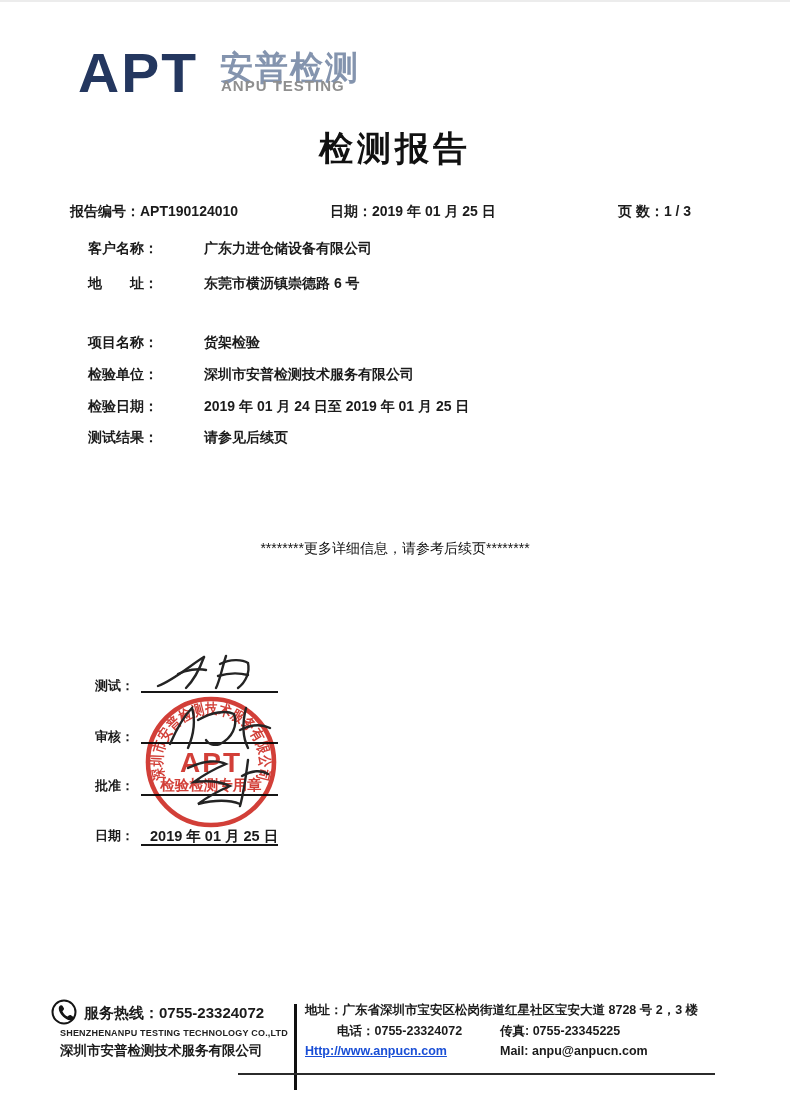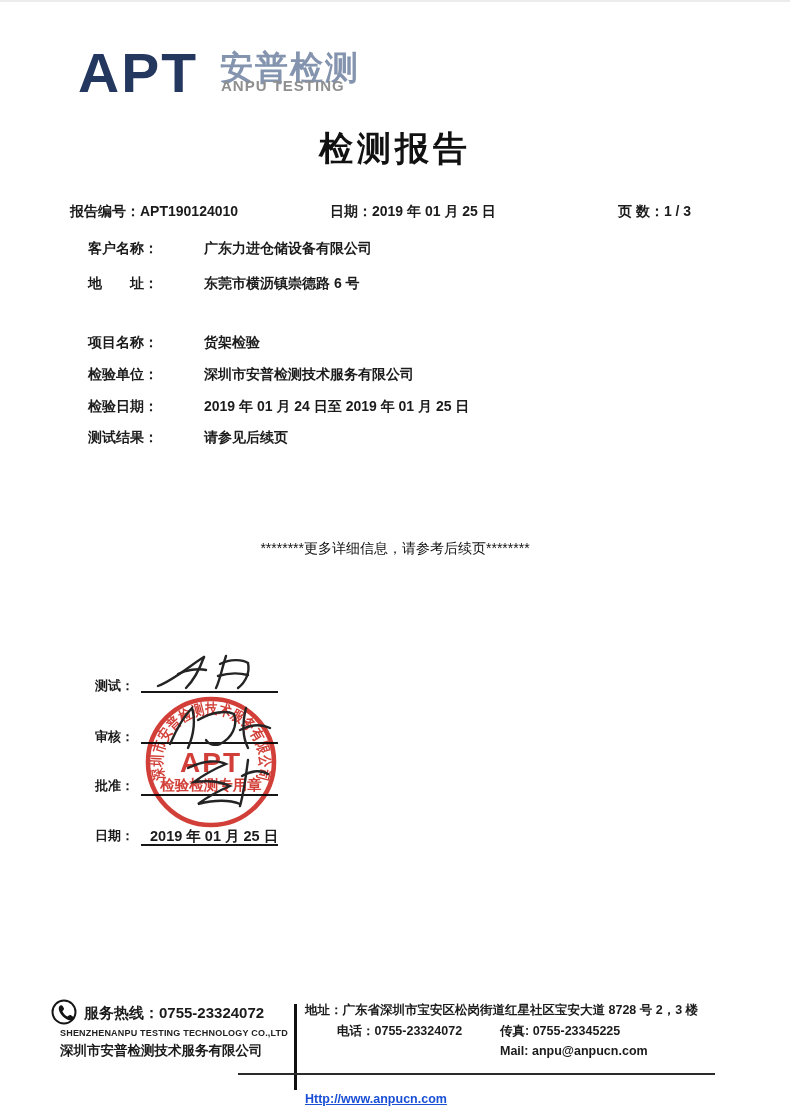--- a/index.html
+++ b/index.html
@@ -46,21 +46,21 @@
            mix-blend-mode:multiply; opacity:0.93; }
 
   
   .ft-hot   { left:84px; top:1002px; font-size:15px; font-weight:bold; white-space:nowrap; }
   .ft-en    { left:60px; top:1026px; font-size:9px; font-weight:bold; letter-spacing:0.2px; color:#222; }
   .ft-cn    { left:60px; top:1040px; font-size:13.5px; font-weight:bold; }
   .ft-div   { left:294px; top:1002px; width:3px; height:86px; background:#101010; }
   .ft-right { font-size:12.5px; font-weight:bold; white-space:nowrap; }
   .ftr1 { left:305px; top:1000px; }
   .ftr2a { left:305px; top:1021px;margin-left:32px; } .ftr2b { left:500px; top:1021px; }
-  .ftr3a { left:305px; top:1042px;margin-top:48px; } .ftr3b { left:500px; top:1042px; }
+  .ftr3a { left:305px; top:1042px; } .ftr3b { left:500px; top:1042px; }
   .ft-link { color:#1a4fd6; text-decoration:underline; cursor:pointer; }
   .ft-line { left:238px; top:1071px; width:477px; height:2px; background:#2b2b2b; }
   .ph-icon { left:50px; top:996px; width:28px; height:28px; }
 </style>
 </head>
 <body>
 
 <div class="page">
 
   <div class="abs logo-apt">APT</div>

